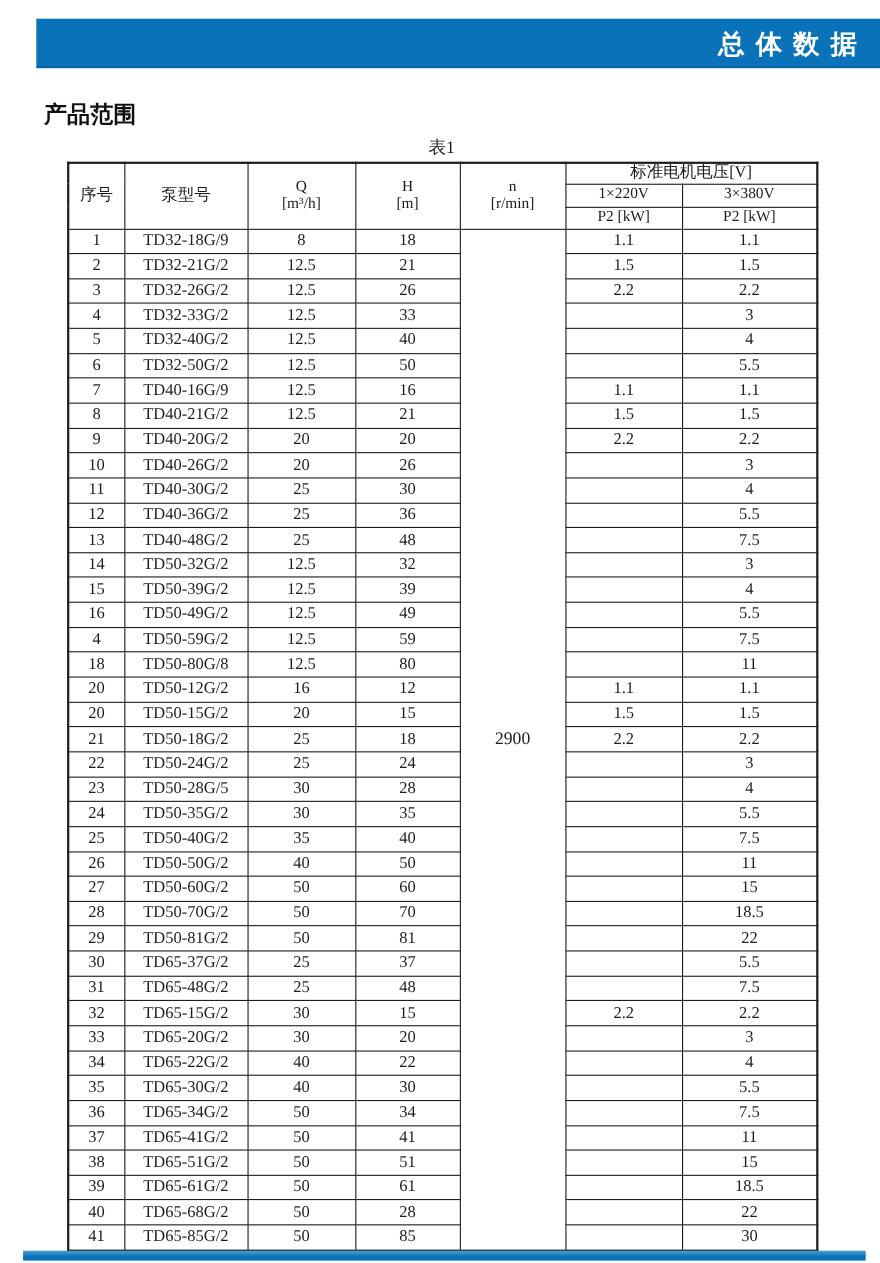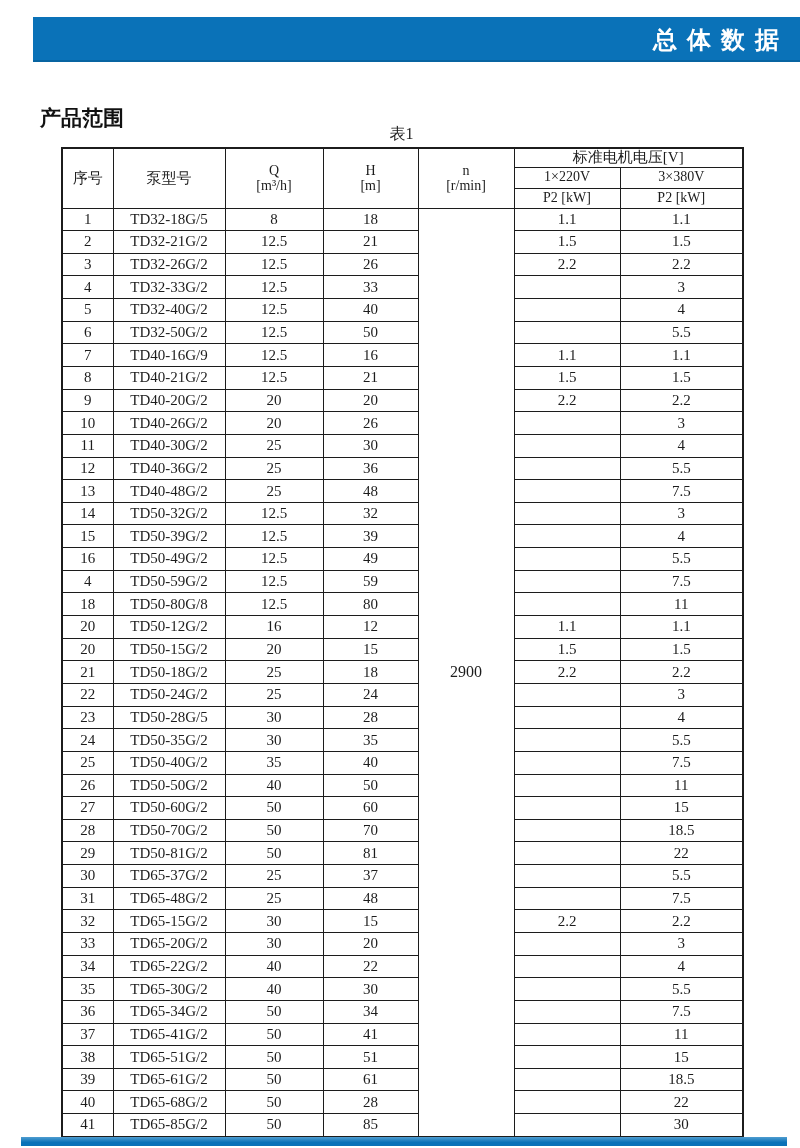--- a/index.html
+++ b/index.html
@@ -13,21 +13,21 @@
     background:#0a72b8; display:flex; align-items:center; justify-content:flex-end;
     box-shadow:inset 0 -2px 0 rgba(0,0,0,0.12);
     margin-left:12px;
   }
   .banner-title {
     color:#ffffff; font-family:"Liberation Sans","DejaVu Sans",sans-serif;
     font-weight:bold; font-size:24px; letter-spacing:10px; padding-right:12px;
     white-space:nowrap;
   }
   .section-title {
-    position:absolute; left:40px; top:104px;
+    position:absolute; left:40px; top:90px;
     font-family:"Liberation Sans","DejaVu Sans",sans-serif;
     font-weight:bold; font-size:21px; color:#111111;
   }
   .table-caption {
     position:absolute; left:61px; top:124px; width:681px;
     text-align:center; font-size:16px;
   }
   table.main {
     position:absolute; left:61px; top:147px; width:681px;
     border-collapse:collapse; table-layout:fixed;
@@ -98,21 +98,21 @@
       <th style="font-size:14px">3×380V</th>
     </tr>
     <tr class="h-row-3">
       <th style="font-size:14px">P2 [kW]</th>
       <th style="font-size:14px">P2 [kW]</th>
     </tr>
   </thead>
   <tbody>
       <tr>
         <td>1</td>
-        <td>TD32-18G/5</td>
+        <td>TD32-18G/9</td>
         <td>8</td>
         <td>18</td>
         <td rowspan="41" class="n-cell">2900</td>
         <td>1.1</td>
         <td>1.1</td>
       </tr>
       <tr>
         <td>2</td>
         <td>TD32-21G/2</td>
         <td>12.5</td>

